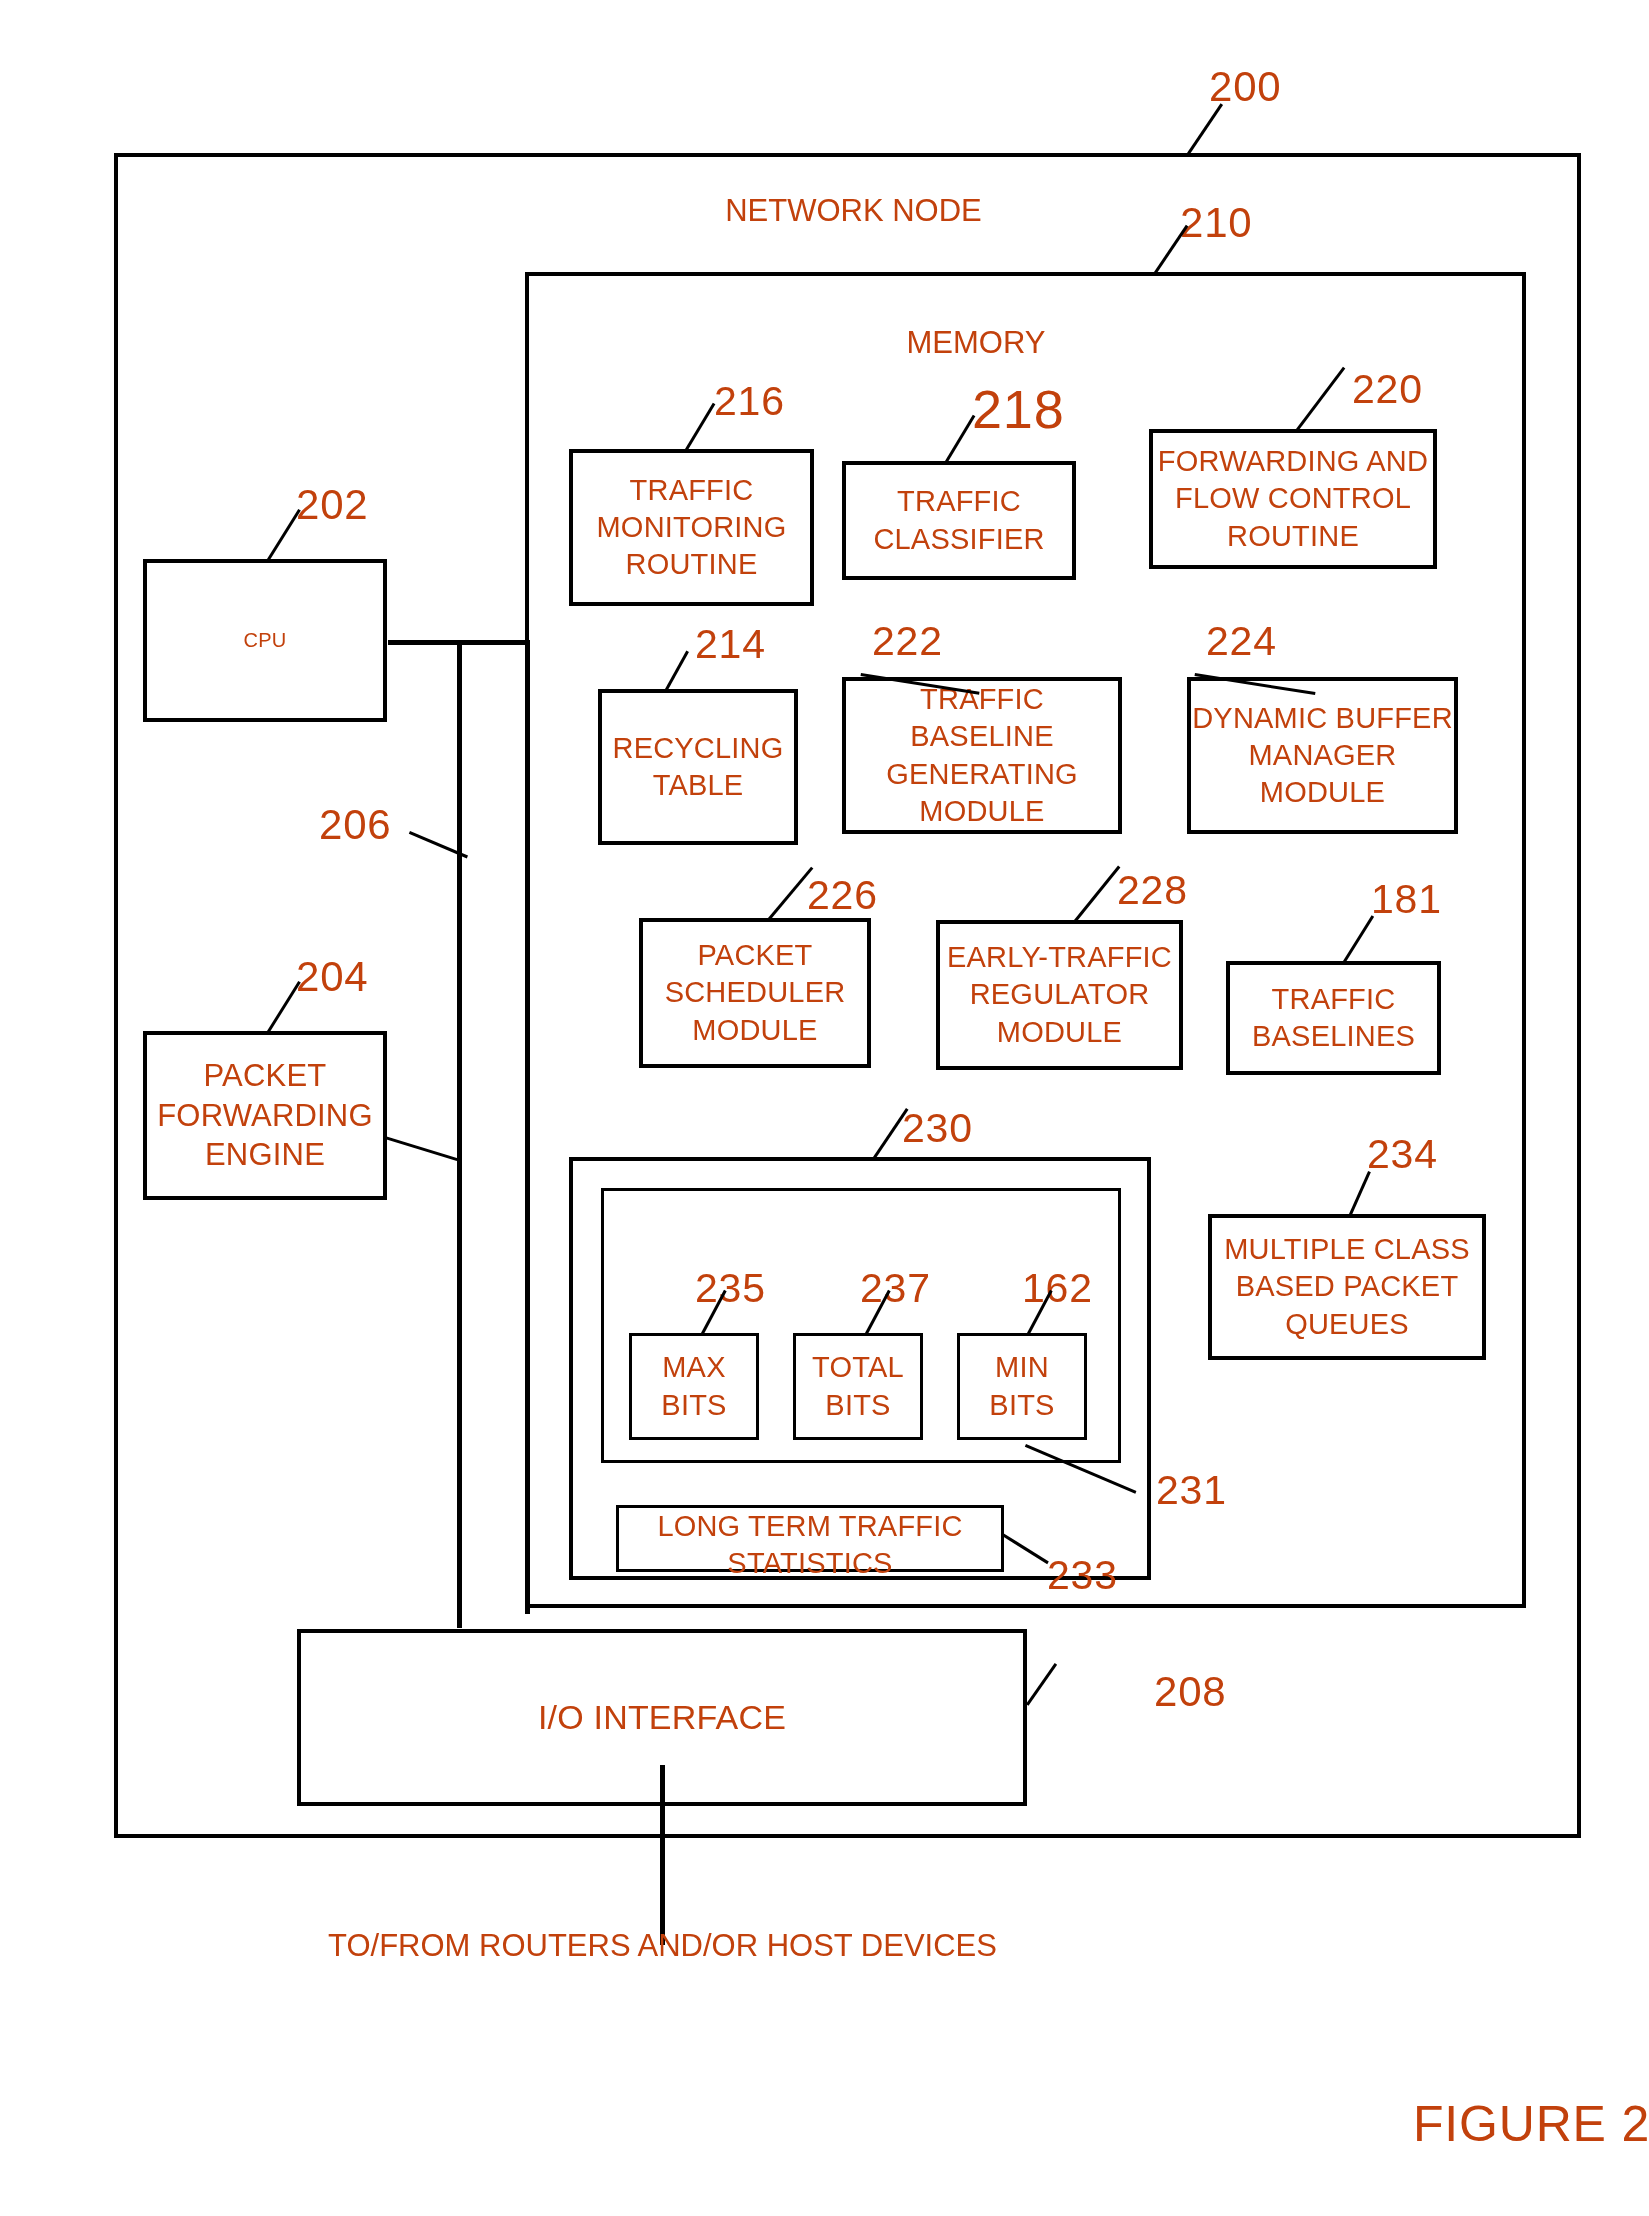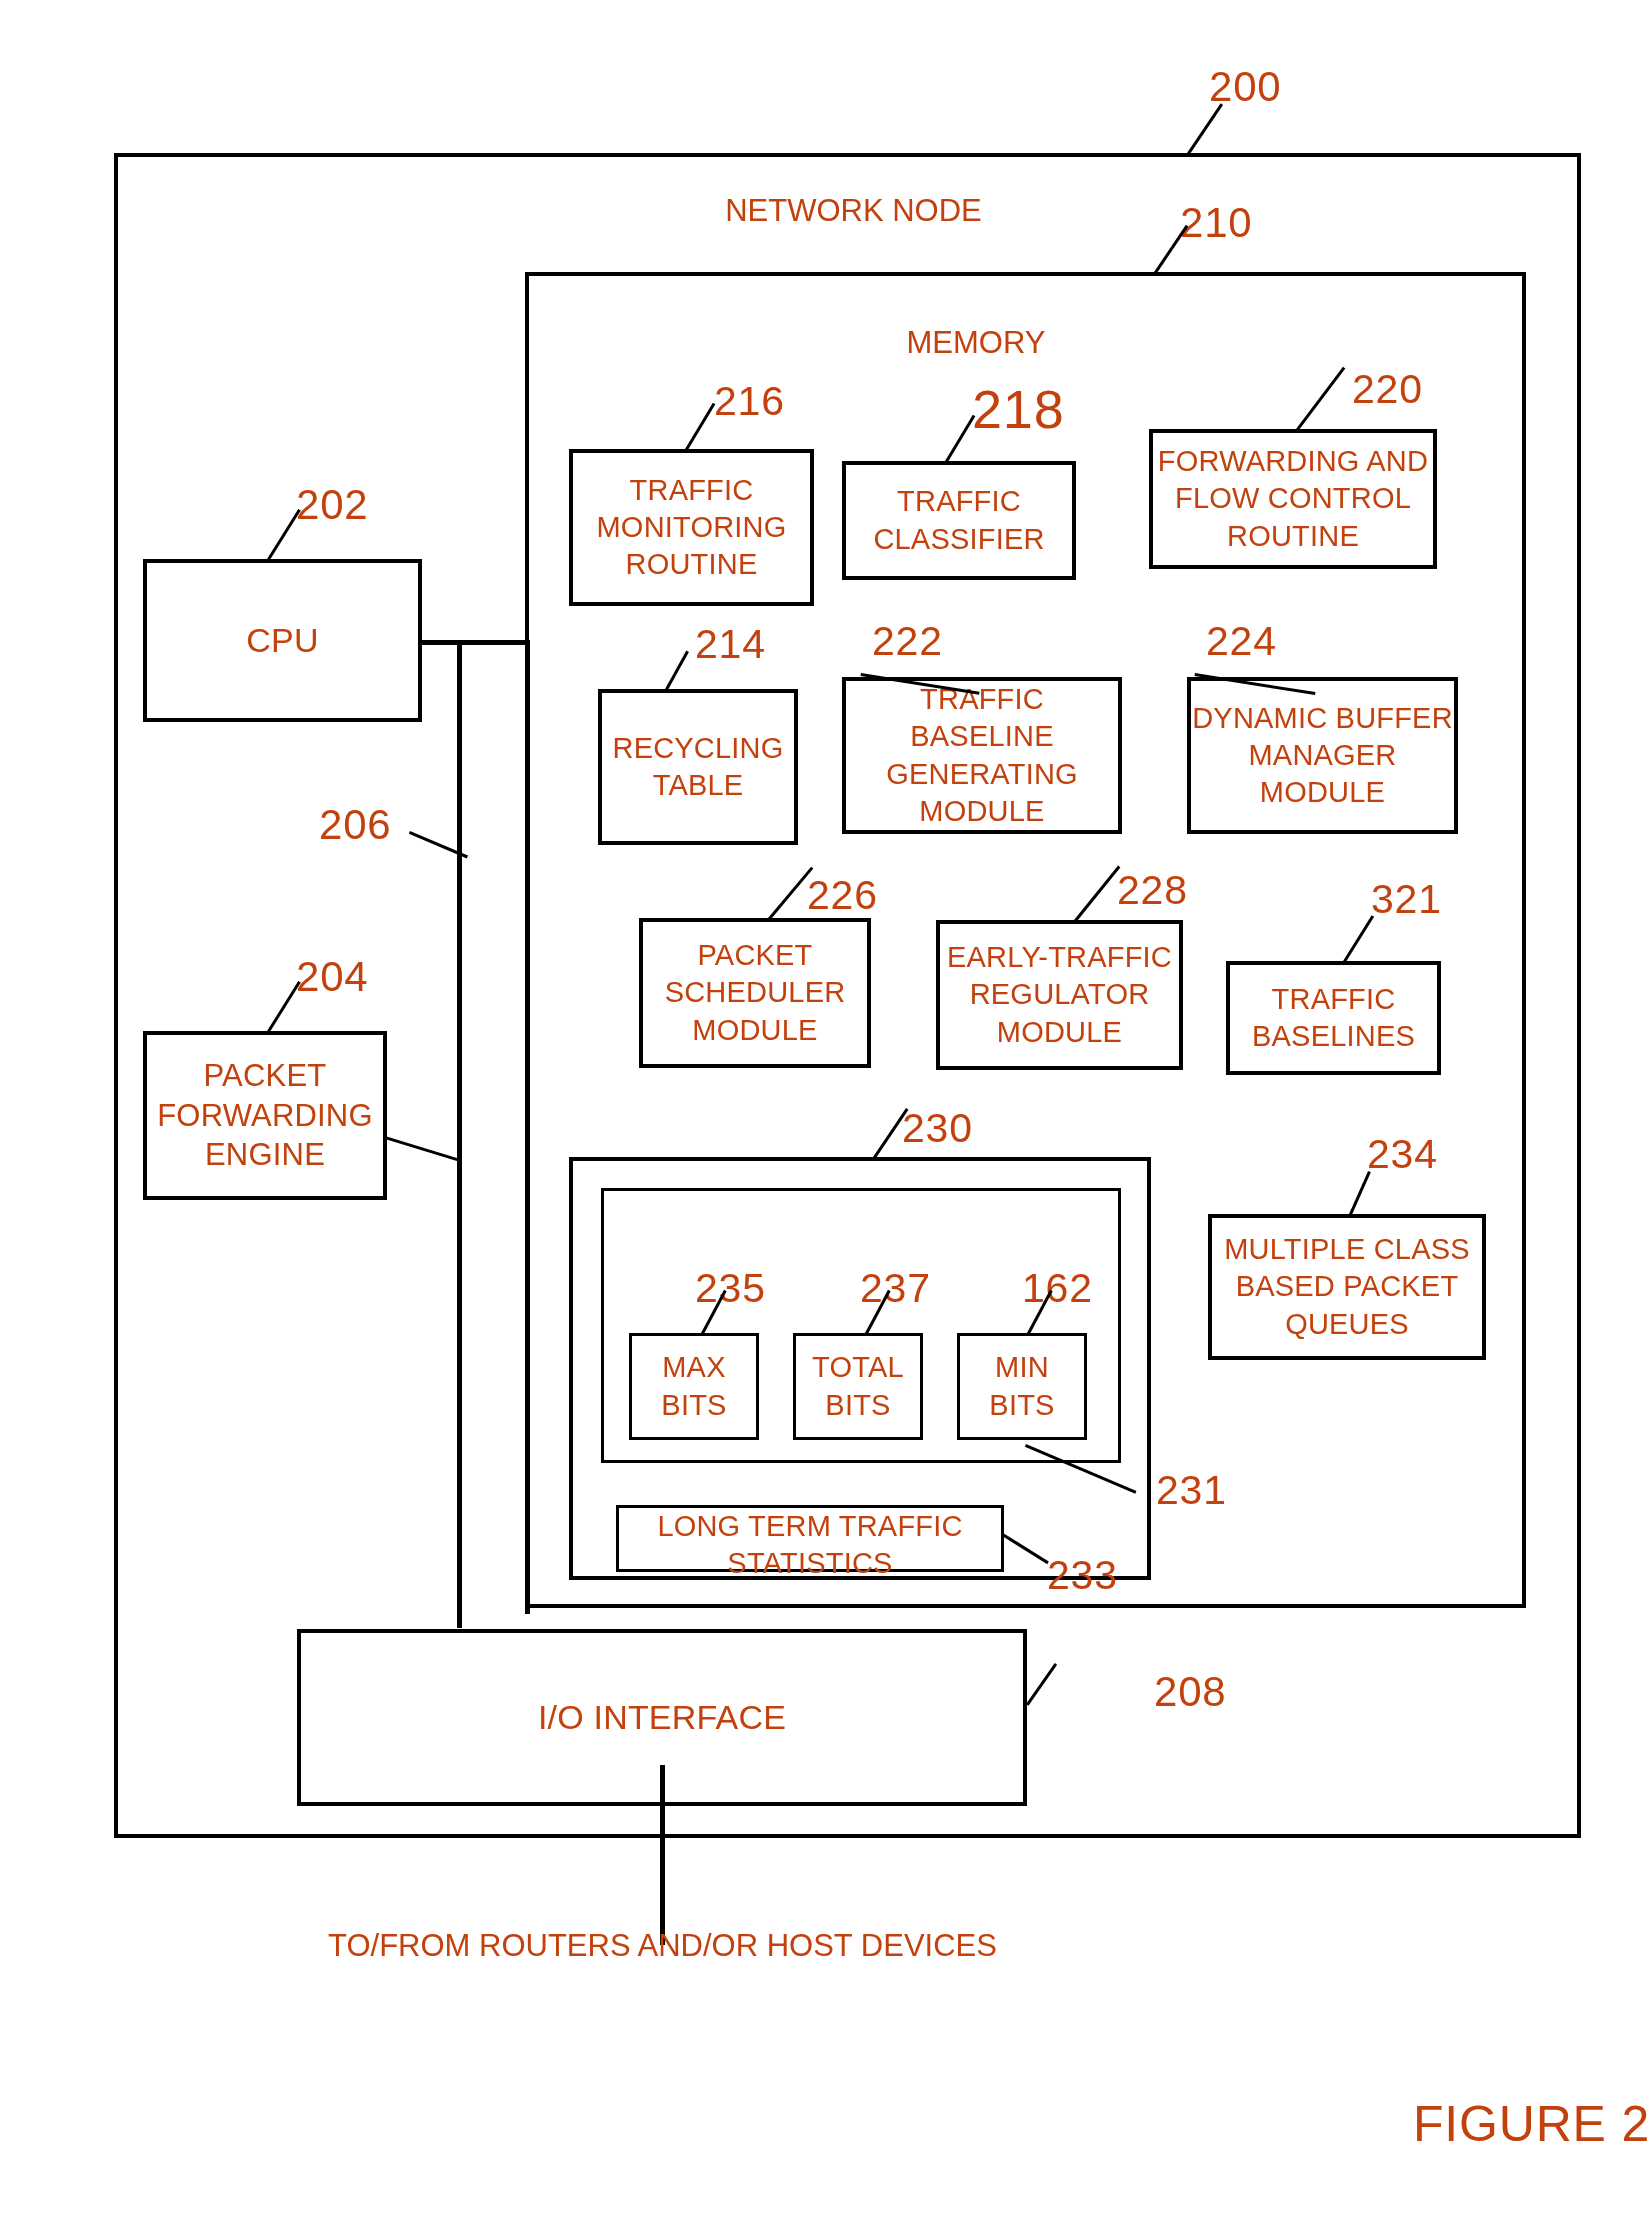--- a/index.html
+++ b/index.html
@@ -86,21 +86,21 @@
 
   <div class="vline" style="left:457px; top:640px; height:988px;"></div>
 
   <div class="vline" style="left:525px; top:640px; height:974px;"></div>
 
   <div class="hline" style="left:457px; top:640px; width:73px;"></div>
 
   <div class="reftext" style="left:319px; top:801px; font-size:42px;">206</div>
   <div class="leader" style="left:410px; top:831px; width:63px; transform:rotate(23deg);"></div>
 
-  <div class="box" style="left:143px; top:559px; width:279px; height:163px; font-size:34px;">
+  <div class="box" style="left:143px; top:559px; width:244px; height:163px; font-size:20px;">
     <span class="txt">CPU</span>
   </div>
   <div class="reftext" style="left:296px; top:481px; font-size:42px;">202</div>
   <div class="leader" style="left:267px; top:559px; width:59px; transform:rotate(-58deg);"></div>
 
   <div class="box" style="left:143px; top:1031px; width:244px; height:169px; font-size:31px; flex-direction:column;">
     <span>PACKET</span>
     <span>FORWARDING</span>
     <span>ENGINE</span>
   </div>
@@ -168,21 +168,21 @@
     <span>REGULATOR</span>
     <span>MODULE</span>
   </div>
   <div class="reftext" style="left:1117px; top:867px; font-size:41px;">228</div>
   <div class="leader" style="left:1074px; top:920px; width:70px; transform:rotate(-51deg);"></div>
 
   <div class="box" style="left:1226px; top:961px; width:215px; height:114px; font-size:29px; flex-direction:column;">
     <span>TRAFFIC</span>
     <span>BASELINES</span>
   </div>
-  <div class="reftext" style="left:1371px; top:876px; font-size:41px;">321</div>
+  <div class="reftext" style="left:1371px; top:876px; font-size:41px;">181</div>
   <div class="leader" style="left:1343px; top:961px; width:54px; transform:rotate(-58deg);"></div>
 
   <div class="box" style="left:569px; top:1157px; width:582px; height:423px; display:block;"></div>
 
   <div class="reftext" style="left:902px; top:1105px; font-size:41px;">230</div>
   <div class="leader" style="left:873px; top:1157px; width:59px; transform:rotate(-56deg);"></div>
 
   <div class="box thin" style="left:601px; top:1188px; width:520px; height:275px; display:block;"></div>
 
 

